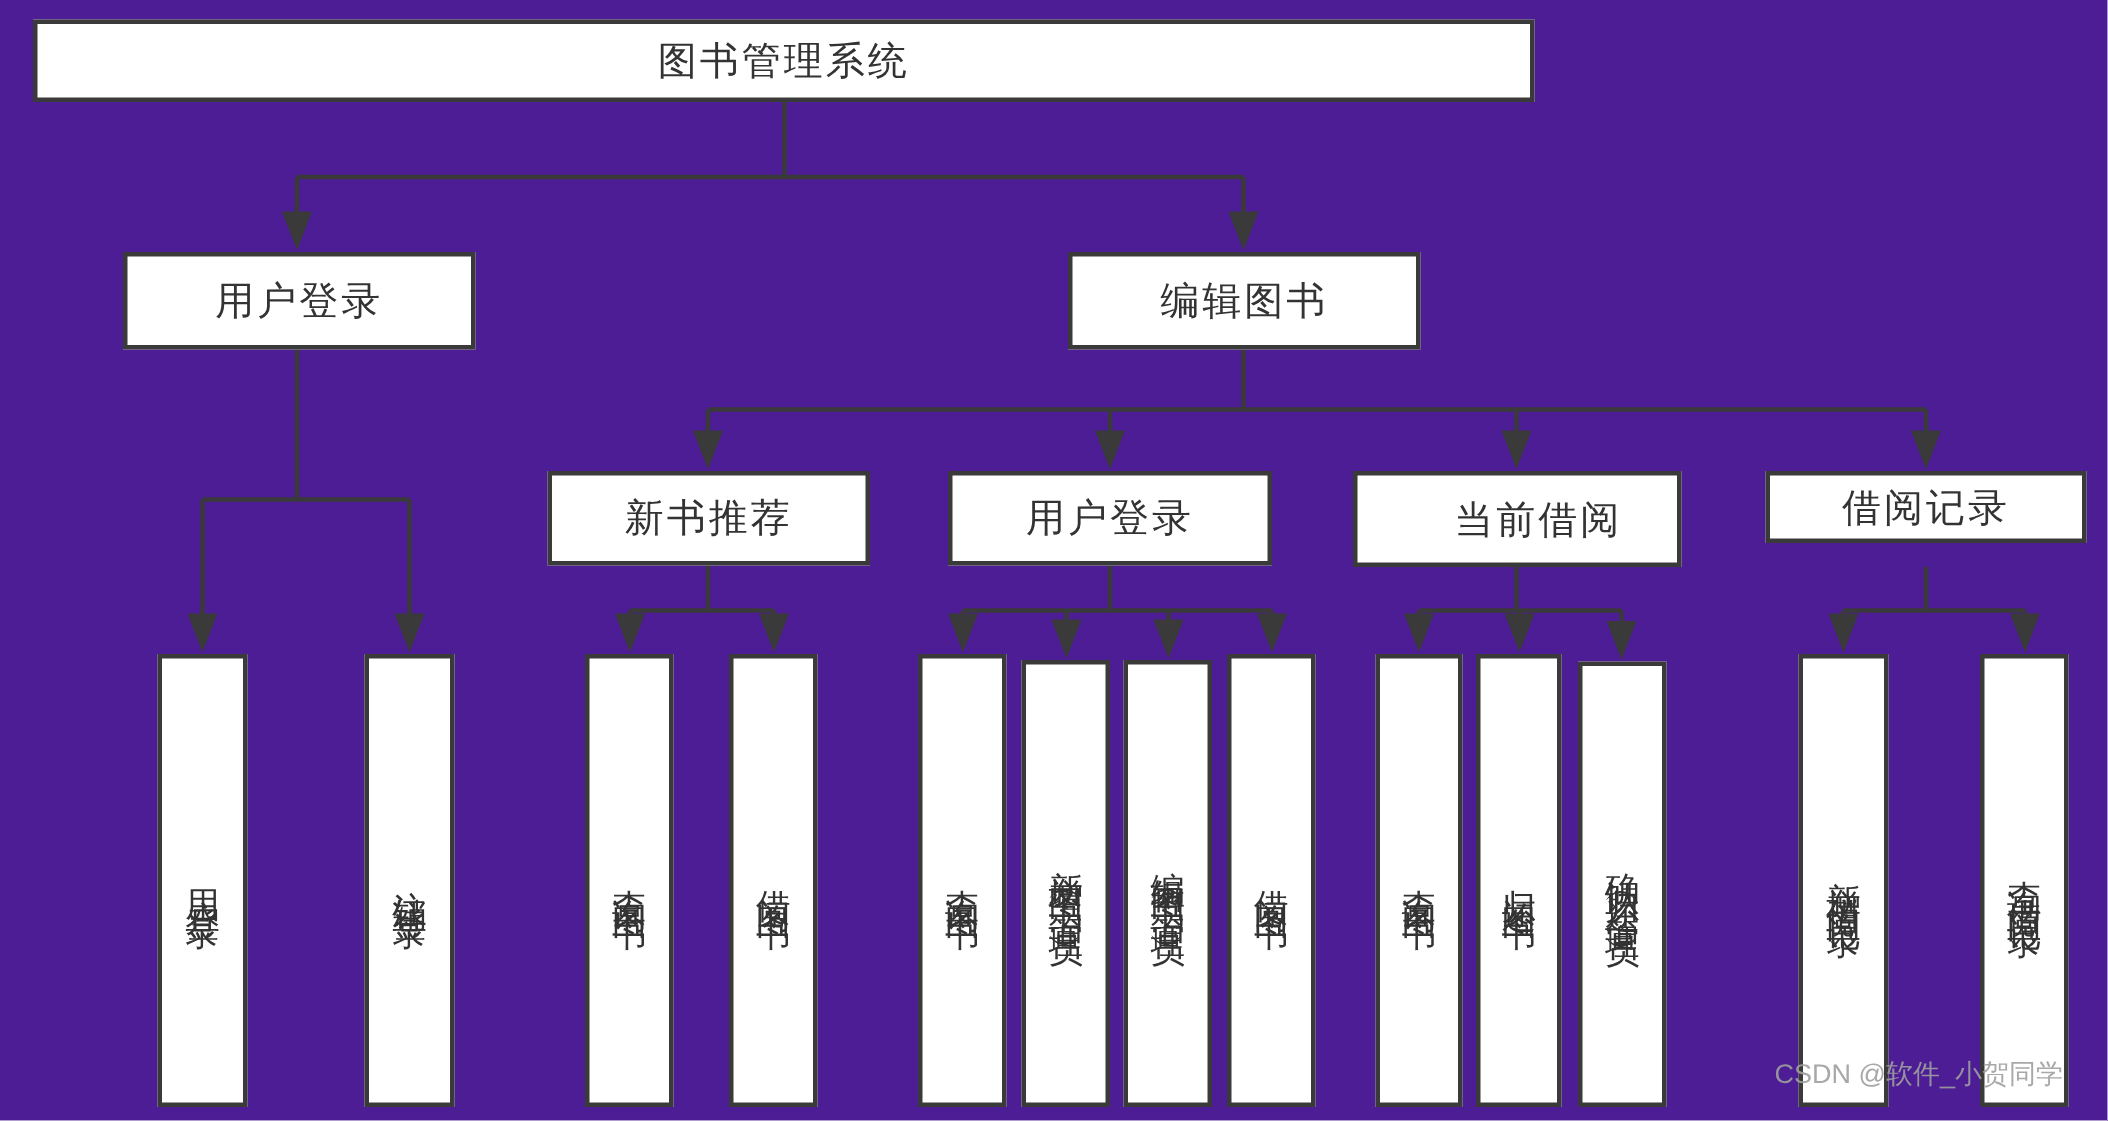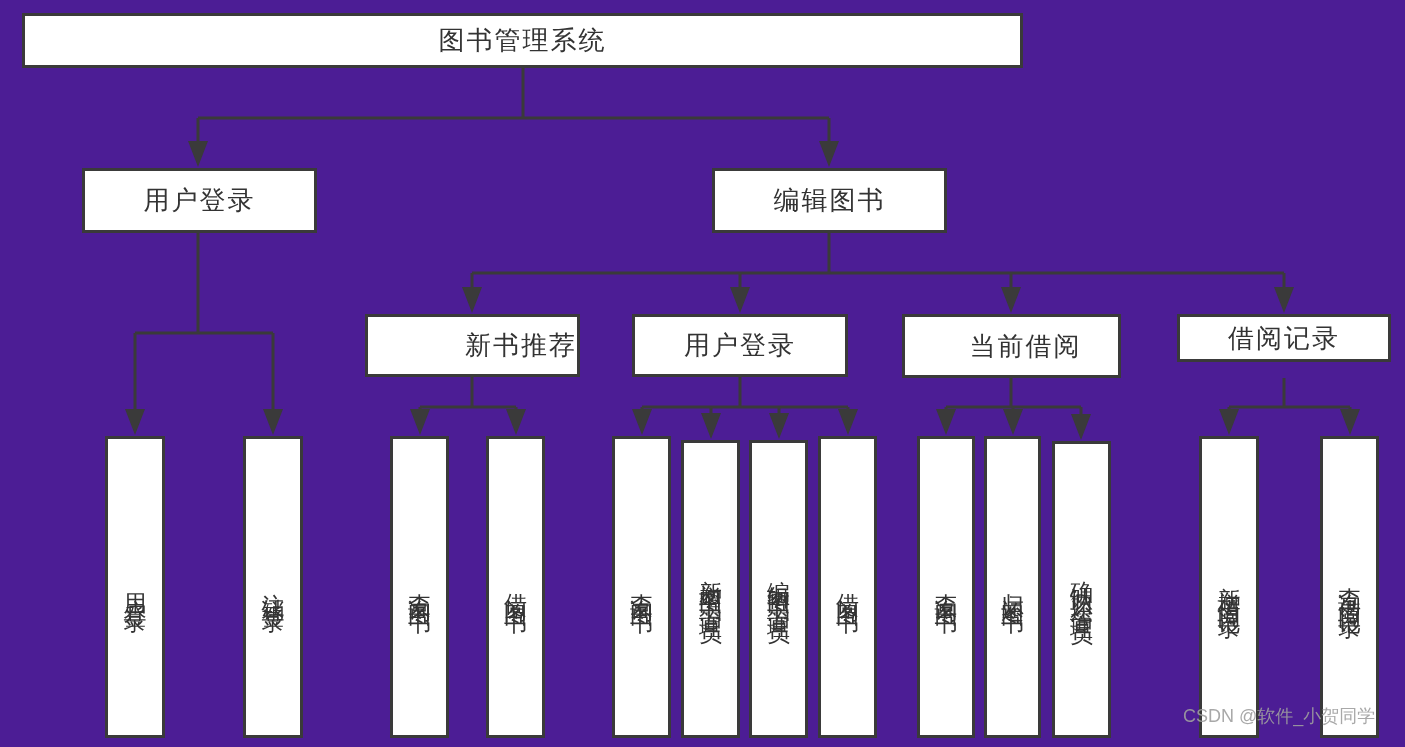--- a/index.html
+++ b/index.html
@@ -53,21 +53,21 @@
     font-size: 18px;
     color: rgba(158, 158, 158, 0.9);
     white-space: nowrap;
     z-index: 5;
   }
 
   
   .n-root        { left: 22px;   top: 13px;  width: 1001px; height: 55px; }
   .n-login       { left: 82px;   top: 168px; width: 235px;  height: 65px; }
   .n-mgmt        { left: 712px;  top: 168px; width: 235px;  height: 65px; }
-  .n-recommend   { left: 365px;  top: 314px; width: 215px;  height: 63px; justify-content: flex-end; }
+  .n-recommend   { left: 365px;  top: 314px; width: 215px;  height: 63px; }
   .n-borrow      { left: 632px;  top: 314px; width: 216px;  height: 63px; }
   .n-current     { left: 902px;  top: 314px; width: 219px;  height: 64px; padding-left: 28px; }
   .n-records     { left: 1177px; top: 314px; width: 214px;  height: 48px; }
 
   .lf-user-login     { left: 105px;  top: 436px; width: 60px; height: 302px; }
   .lf-logout         { left: 243px;  top: 436px; width: 60px; height: 302px; }
   .lf-rec-query      { left: 390px;  top: 436px; width: 59px; height: 302px; }
   .lf-rec-borrow     { left: 486px;  top: 436px; width: 59px; height: 302px; }
   .lf-bor-query      { left: 612px;  top: 436px; width: 59px; height: 302px; }
   .lf-bor-add        { left: 681px;  top: 440px; width: 59px; height: 298px; }

